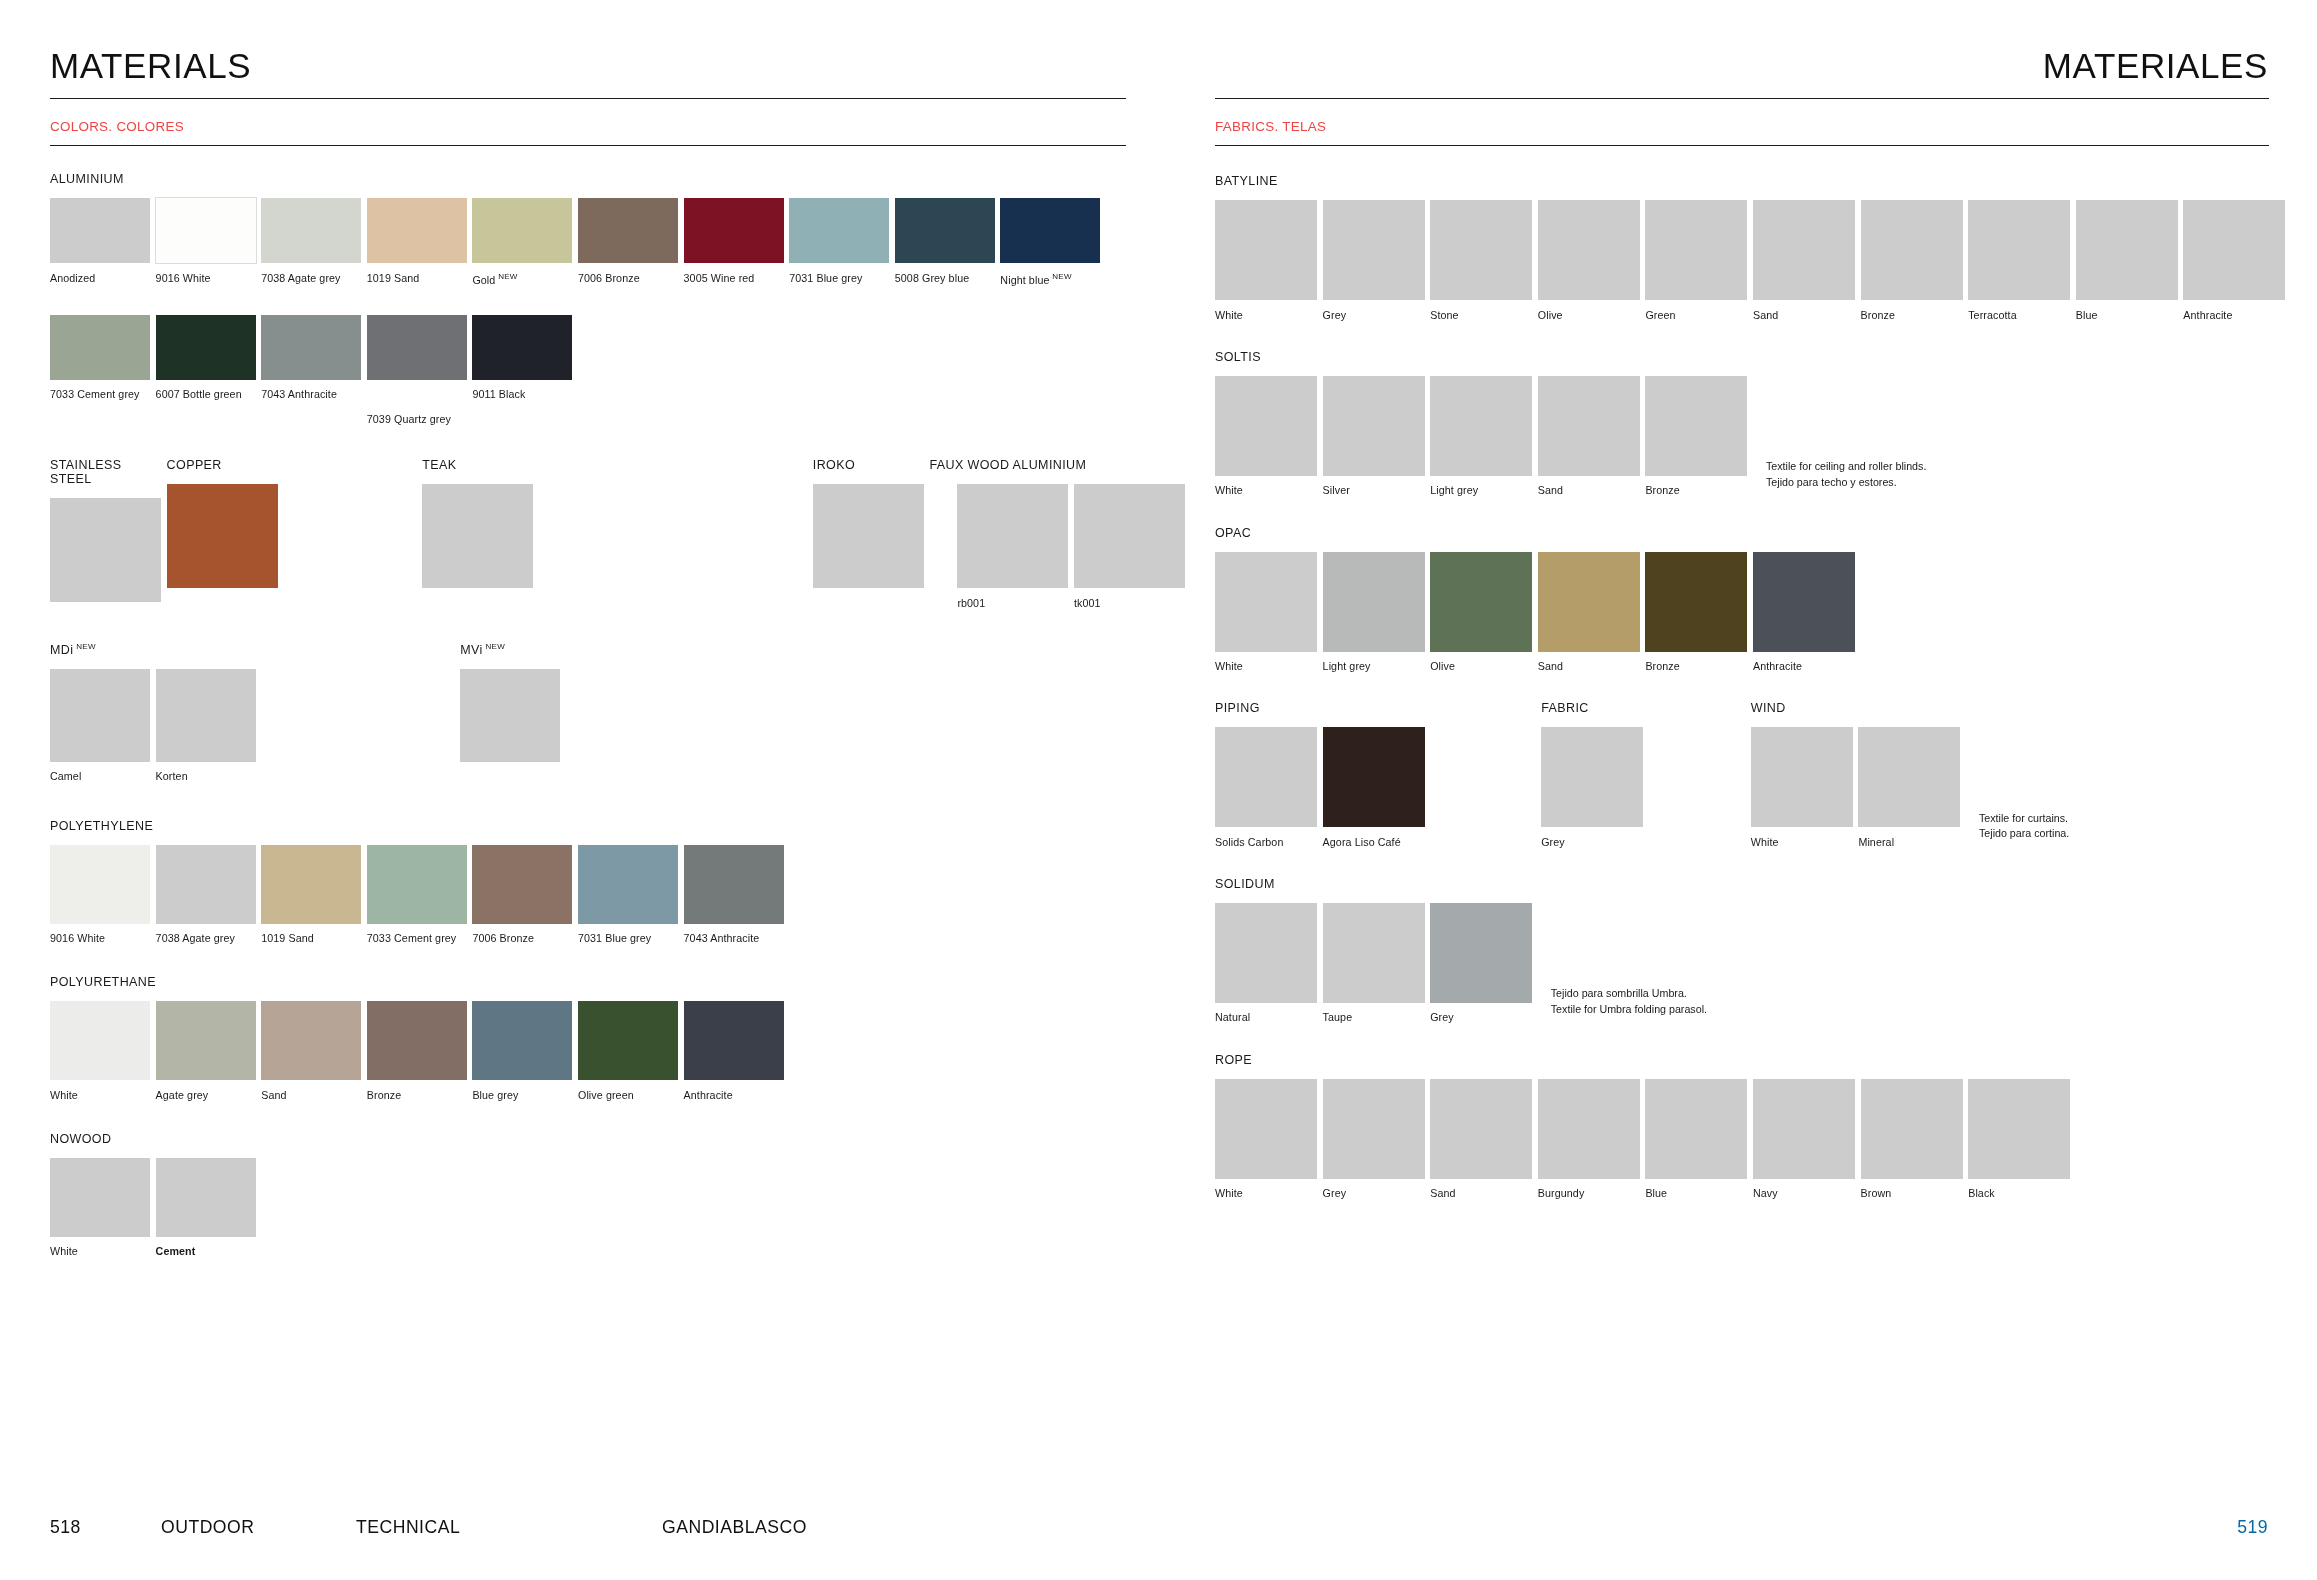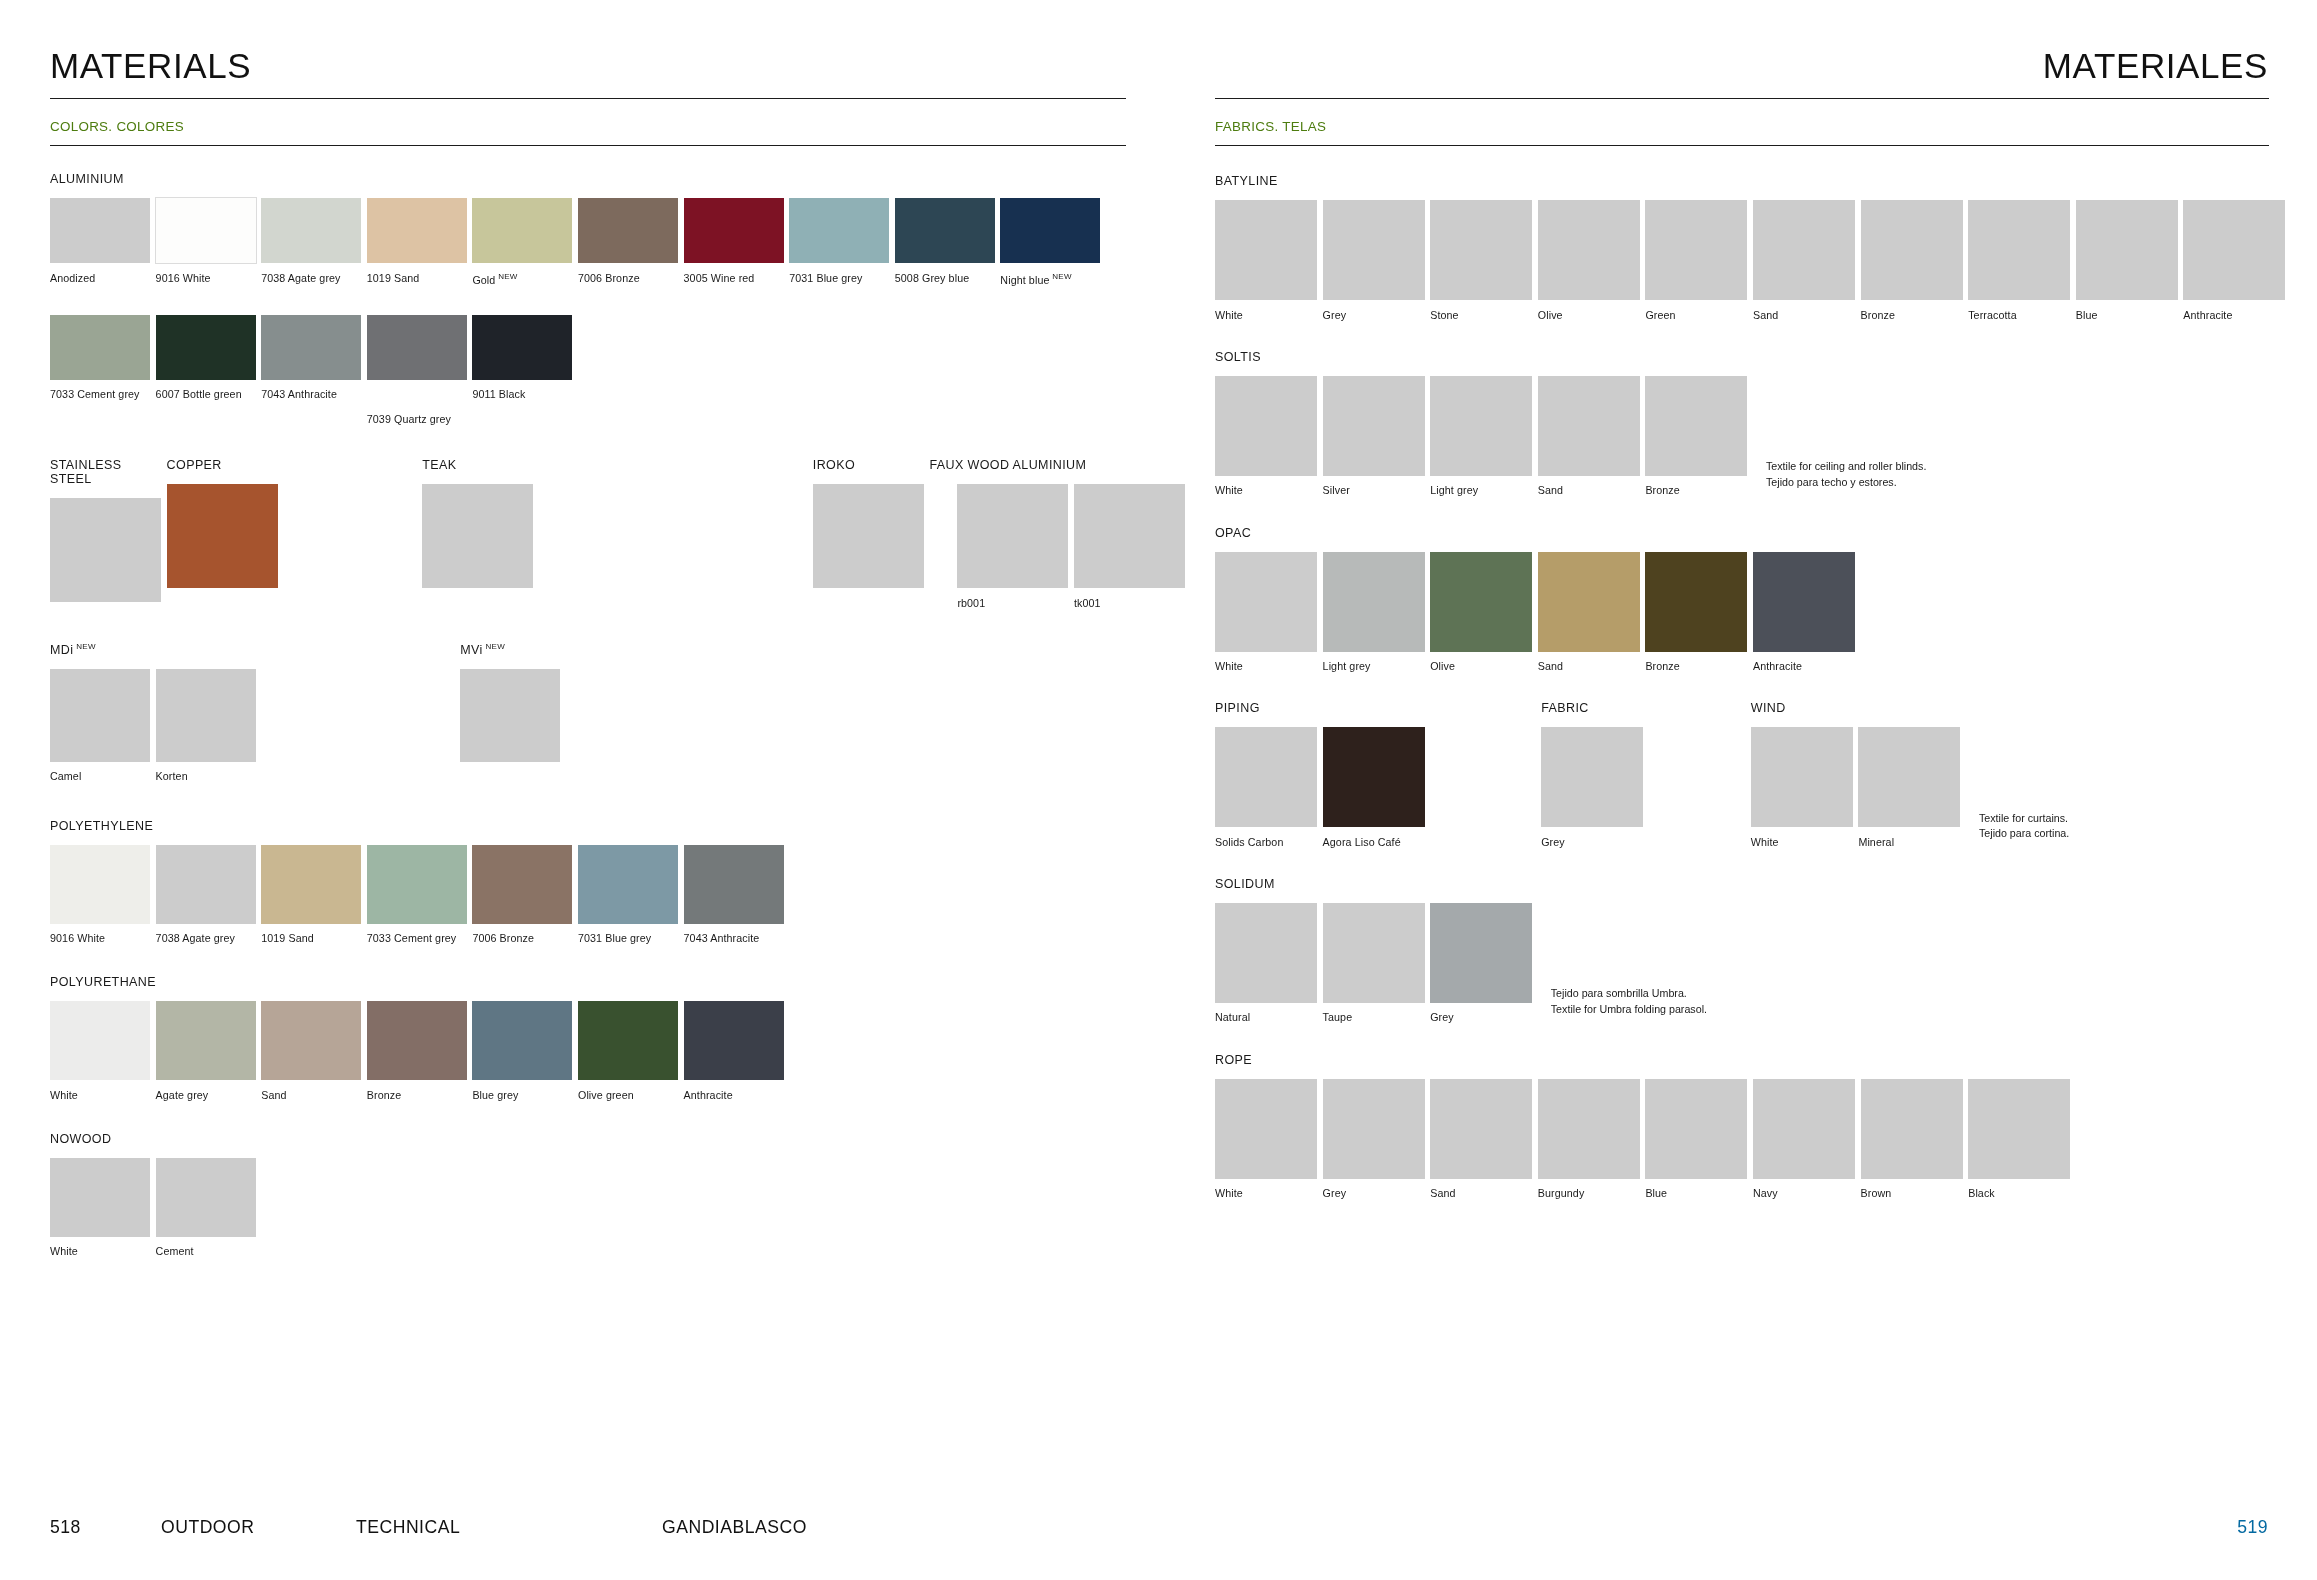--- a/index.html
+++ b/index.html
@@ -22,21 +22,21 @@
     line-height:1;margin:0;padding:0 0 15px 0;color:#111;
   }
   .page-title.right{text-align:right;}
   .rule-heavy{border-bottom:1.9px solid #1d1d1d;width:1076px;}
   .rule-heavy.right{width:1054px;margin-left:auto;}
   .section-bar{
     margin-top:20.4px;width:1076px;
   }
   .section-bar.right{width:1054px;margin-left:auto;}
   .section-bar .lbl{
-    font-size:13.4px;letter-spacing:0.3px;padding-bottom:11px;display:block;color:#4d7c0f;
+    font-size:13.4px;letter-spacing:0.3px;padding-bottom:11px;display:block;color:#ef4444;
   }
   .section-bar .line{border-bottom:1.3px solid #1d1d1d;}
 
   
   .group{margin-top:28px;}
   .group-title{
     font-size:12.5px;letter-spacing:0.4px;color:#1a1a1a;margin-bottom:12px;
     display:block;
   }
   .sup{font-size:8px;vertical-align:super;letter-spacing:0.3px;margin-left:2.8px;}
@@ -378,21 +378,21 @@
         </div>
     </div>
 
     <div class="group" style="margin-top:30px">
       <span class="group-title"><span>NOWOOD</span></span>
       <div class="swatch-row" id="nw-row">
           <div class="sw" style="margin-right: 5.6px;">
             <span class="chip tex-speckle" style="--base: linear-gradient(#f6efe6,#f6efe6); width: 100px; height: 79px;"></span>
             <span class="cap">White</span>
           </div>
-          <div class="sw" style="margin-right: 11px;">
+          <div class="sw" style="margin-right: 11px; font-weight: bold;">
             <span class="chip tex-vstripe" style="--base: linear-gradient(#ded9d2,#ded9d2); width: 100px; height: 79px;"></span>
             <span class="cap">Cement</span>
           </div>
         </div>
     </div>
 
     <div class="footer">
       <span class="pg">518</span>
       <span class="w1">OUTDOOR</span>
       <span class="w2">TECHNICAL</span>

